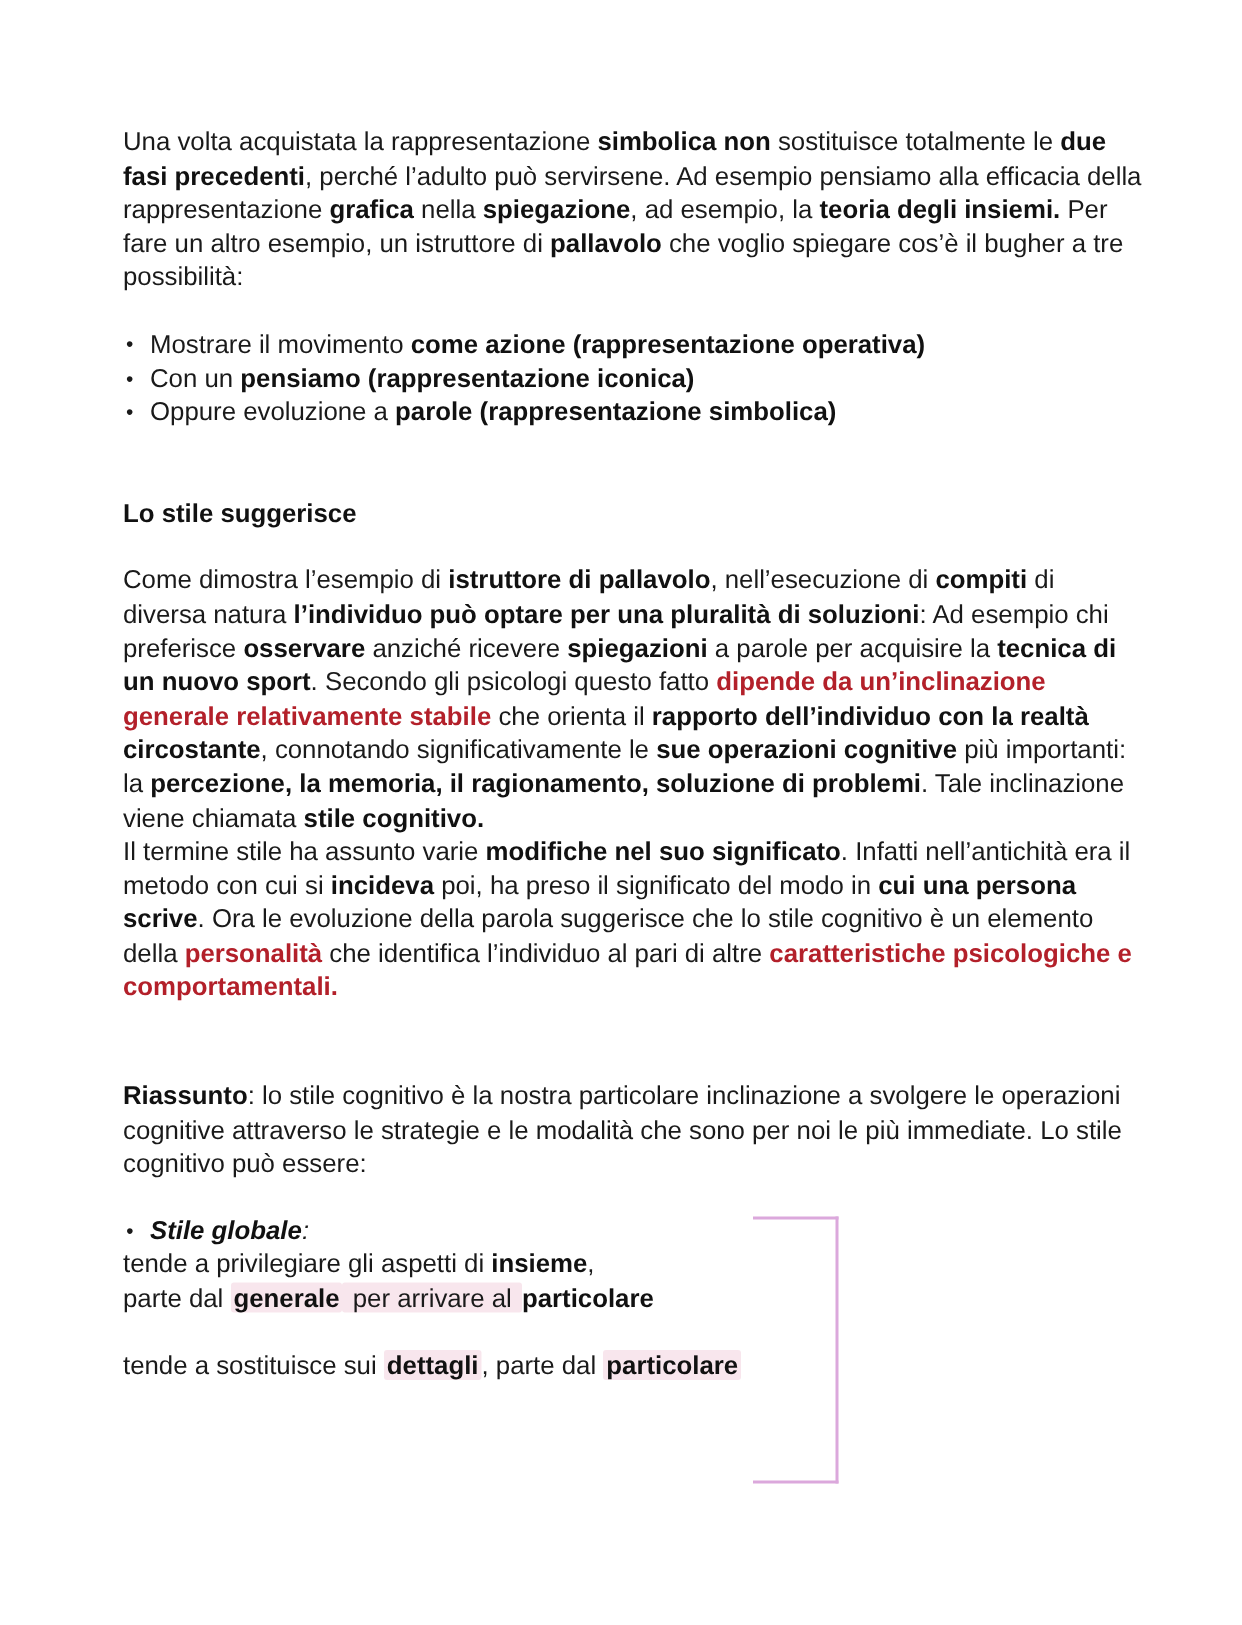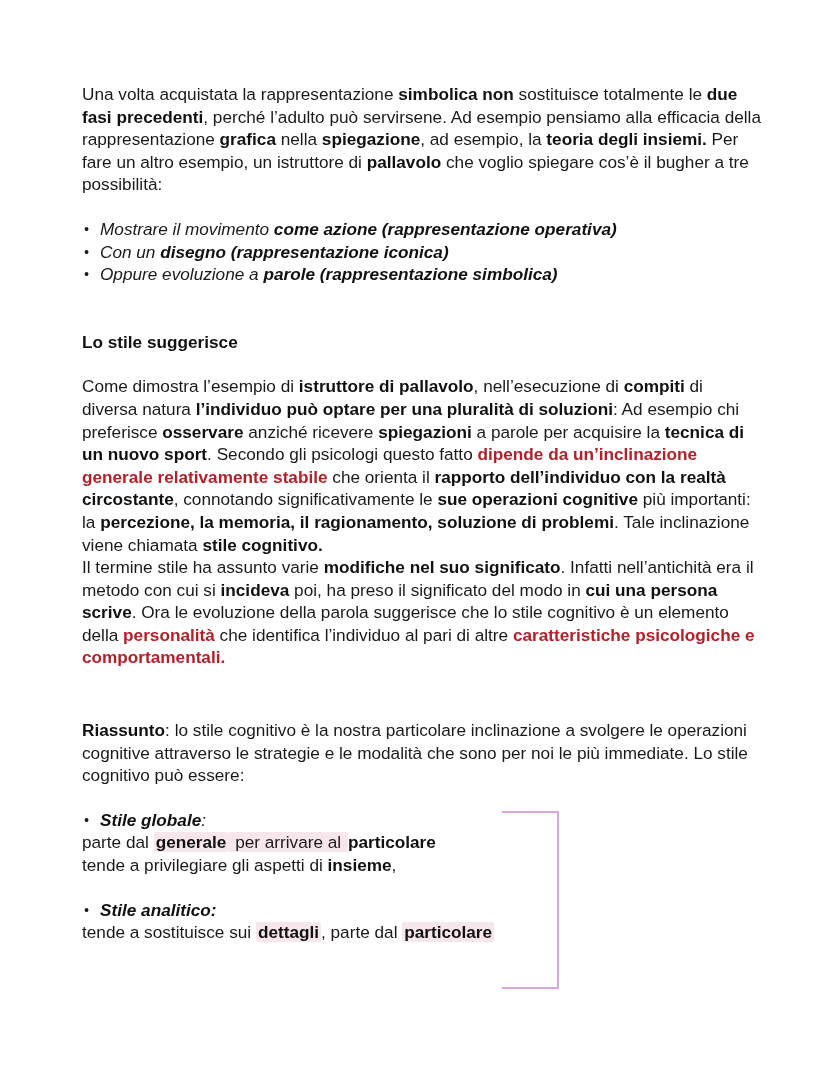--- a/index.html
+++ b/index.html
@@ -8,21 +8,21 @@
       font-family: "Liberation Sans", sans-serif;
       color: #1a1a1a;
       font-size: 17.2px;
       line-height: 22.6px;
     }
     .page { position: absolute; left: 82px; top: 83px; width: 680px; }
     p { margin: 0; }
     b { font-weight: bold; color: #111; }
     .red { color: #b3202a; font-weight: bold; }
     ul.bullets { list-style: none; margin: 0; padding: 0; }
-    ul.bullets li { position: relative; padding-left: 18px; font-style: italic; }
+    ul.bullets li { position: relative; padding-left: 18px; }
     ul.bullets li::before { content: "•"; position: absolute; left: 2px; top: 0; font-size: 14px; }
     .gap-s { height: 22px; }
     .gap-m { height: 45px; }
     .gap-l { height: 50px; }
     .hl { background: rgba(240, 200, 215, 0.45); border-radius: 2px; padding: 0 2px; }
     .style-item-title { position: relative; padding-left: 18px; font-style: italic; }
     .style-item-title::before { content: "•"; position: absolute; left: 2px; top: 0; font-size: 14px; }
     .bracket {
       position: absolute; left: 502px; top: 811px;
       width: 55px; height: 174px;
@@ -37,21 +37,21 @@
 <div class="page">
 
   <p>
     <span>Una volta acquistata la rappresentazione </span><b>simbolica non</b><span> sostituisce totalmente le </span><b>due fasi precedenti</b><span>, perché l’adulto può servirsene. Ad esempio pensiamo alla efficacia della rappresentazione </span><b>grafica</b><span> nella </span><b>spiegazione</b><span>, ad esempio, la </span><b>teoria degli insiemi.</b><span> Per fare un altro esempio, un istruttore di </span><b>pallavolo</b><span> che voglio spiegare cos’è il bugher a tre possibilità:</span>
   </p>
 
   <div class="gap-s"></div>
 
   <ul class="bullets">
     <li><span>Mostrare il movimento </span><b>come azione (rappresentazione operativa)</b></li>
-    <li><span>Con un </span><b>disegno (rappresentazione iconica)</b></li>
+    <li><span>Con un </span><b>pensiamo (rappresentazione iconica)</b></li>
     <li><span>Oppure evoluzione a </span><b>parole (rappresentazione simbolica)</b></li>
   </ul>
 
   <div class="gap-m"></div>
 
   <p><b>Lo stile suggerisce</b></p>
 
   <div class="gap-s"></div>
 
   <p>
@@ -64,25 +64,24 @@
   <div class="gap-l"></div>
 
   <p>
     <b>Riassunto</b><span>: lo stile cognitivo è la nostra particolare inclinazione a svolgere le operazioni cognitive attraverso le strategie e le modalità che sono per noi le più immediate. Lo stile cognitivo può essere:</span>
   </p>
 
   <div class="gap-s"></div>
 
   <div>
     <p class="style-item-title"><b>Stile globale</b><span>:</span></p>
+    <p><span>tende a privilegiare gli aspetti di </span><b>insieme</b><span>,</span></p>
     <p><span>parte dal </span><b class="hl">generale</b><span class="hl"> per arrivare al </span><b>particolare</b></p>
-    <p><span>tende a privilegiare gli aspetti di </span><b>insieme</b><span>,</span></p>
   </div>
 
   <div class="gap-s"></div>
 
   <div>
-    <p class="style-item-title"><b>Stile analitico:</b></p>
     <p><span>tende a sostituisce sui </span><b class="hl">dettagli</b><span>, parte dal </span><b class="hl">particolare</b></p>
   </div>
 </div>
 
 <div class="bracket"></div>
 
 </body></html>

